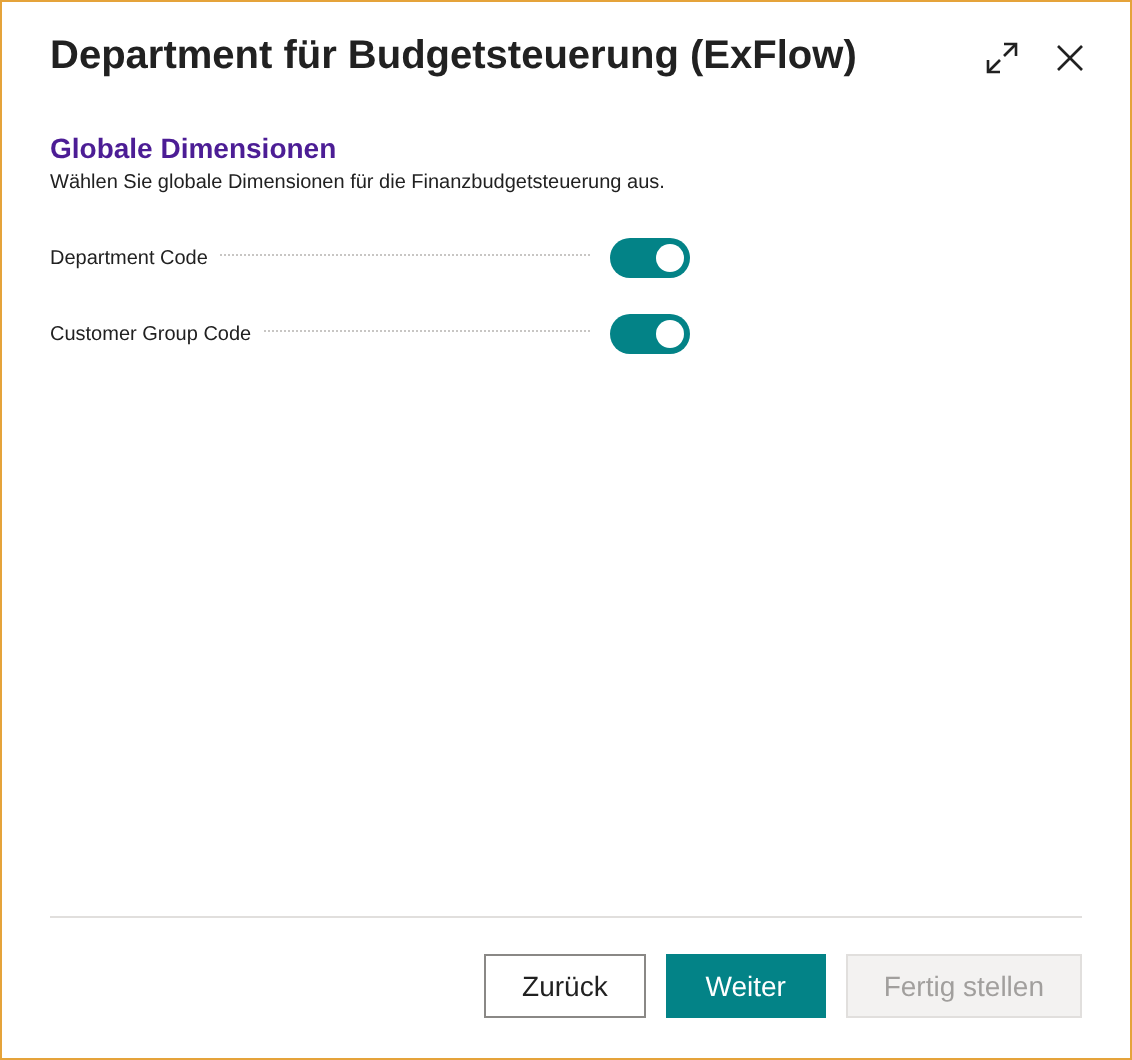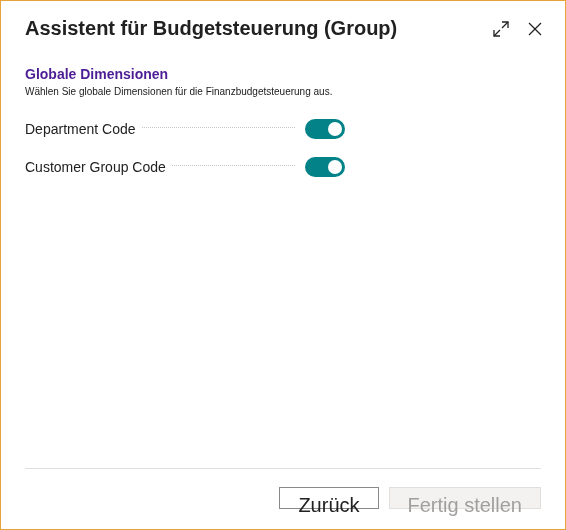--- a/index.html
+++ b/index.html
@@ -60,21 +60,21 @@
     color: #212121;
     margin: 0 0 22px 0;
   }
   .field-row {
     display: flex;
     align-items: center;
     margin-bottom: 18px;
     max-width: 320px;
   }
   .field-label {
-    font-size: 14px;
+    font-size: 10px;
     color: #212121;
     white-space: nowrap;
   }
   .dots {
     flex: 1;
     border-bottom: 1px dotted #c8c6c4;
     margin: 0 10px 4px 6px;
     height: 1px;
     min-width: 20px;
   }
@@ -102,49 +102,49 @@
     margin: 0 24px;
   }
   .footer {
     padding: 18px 24px 20px 24px;
     display: flex;
     justify-content: flex-end;
     gap: 10px;
   }
   .btn {
     font-family: inherit;
-    font-size: 20px;
+    font-size: 14px;
     padding: 6px 18px;
     border: 1px solid #8a8886;
     background: #fff;
     color: #212121;
     cursor: pointer;
     min-width: 80px;
-    height: 22px;
+    height: 32px;
   }
   .btn.primary {
     background: #038387;
     border-color: #038387;
     color: #fff;
   }
   .btn.disabled {
     background: #f3f2f1;
     border-color: #e1dfdd;
     color: #a19f9d;
     cursor: default;
     text-align: right;
   }
 </style>
 </head>
 <body>
 
 <div class="dialog">
 
   <div class="header">
-    <div class="title">Assistent für Budgetsteuerung (Group)</div>
+    <div class="title">Department für Budgetsteuerung (ExFlow)</div>
     <div class="header-icons">
       <span class="icon-btn">
         <svg viewBox="0 0 16 16" fill="none" stroke-width="1.3">
           <path d="M9 1 H15 V7"></path>
           <path d="M15 1 L9 7"></path>
           <path d="M7 15 H1 V9"></path>
           <path d="M1 15 L7 9"></path>
         </svg>
       </span>
       <span class="icon-btn">
@@ -174,16 +174,17 @@
       <div class="toggle">
         <div class="knob"></div>
       </div>
     </div>
   </div>
 
   <div class="footer-sep"></div>
 
   <div class="footer">
     <button class="btn">Zurück</button>
+    <button class="btn primary">Weiter</button>
     <button class="btn disabled">Fertig stellen</button>
   </div>
 
 </div>
 
 </body></html>

